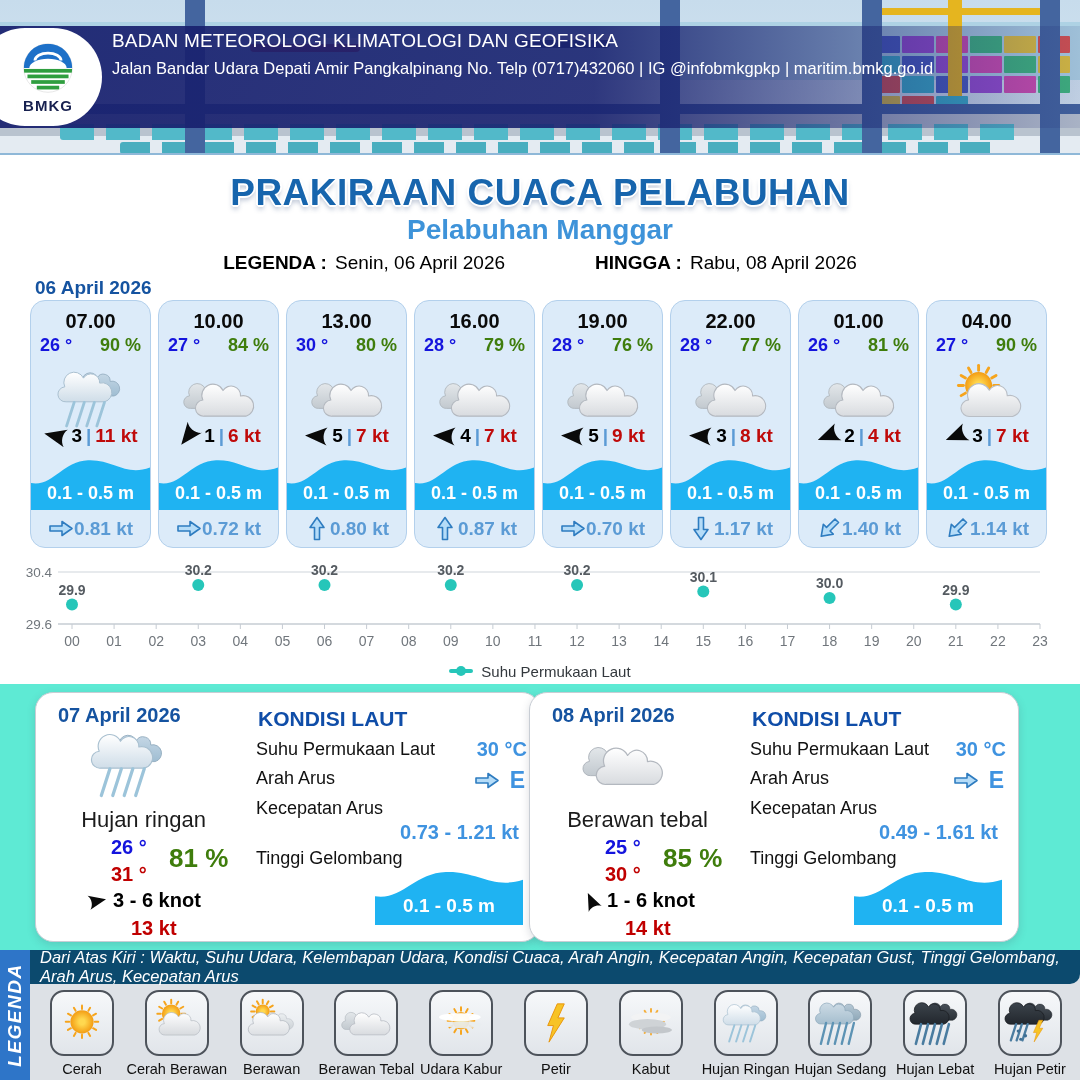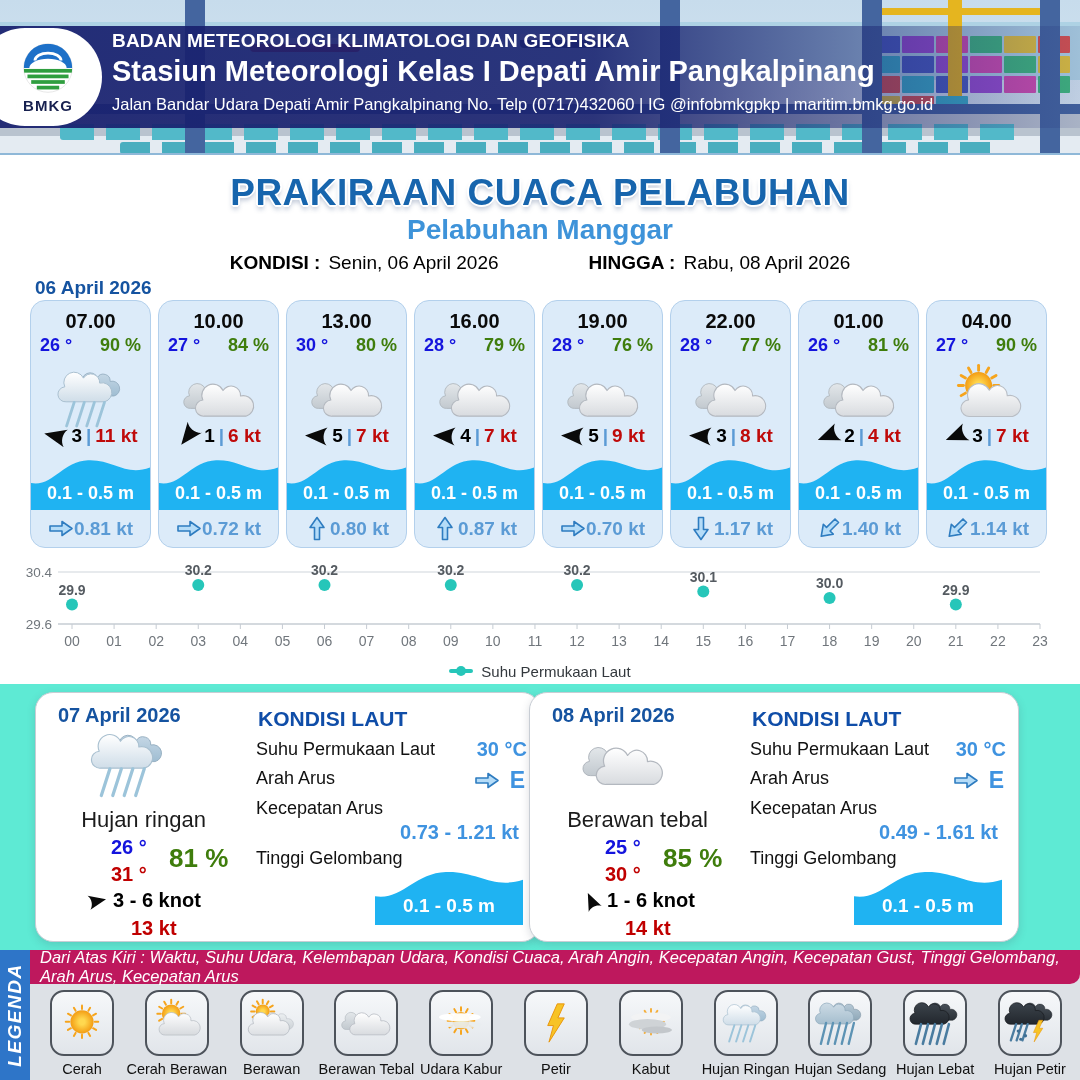--- a/index.html
+++ b/index.html
@@ -28,21 +28,21 @@
   .cont-block span:nth-child(7n+3){background:#d14fb0}.cont-block span:nth-child(7n+4){background:#41b97e}
   .cont-block span:nth-child(7n+5){background:#e0c23e}.cont-block span:nth-child(7n+6){background:#d9534f}
   .cont-block span:nth-child(7n){background:#3bb3c9}
   .hdr-band { position:absolute; left:0; top:26px; width:1080px; height:102px;
       background:linear-gradient(to right, rgba(24,32,110,0.93) 0%, rgba(24,32,110,0.88) 55%, rgba(24,32,110,0.25) 92%, rgba(24,32,110,0.1) 100%); }
   .logo { position:absolute; left:-24px; top:28px; width:126px; height:98px; background:#fff; border-radius:49px;
           display:flex; flex-direction:column; align-items:center; justify-content:center; padding-left:18px; }
   .logo svg { width:56px; height:56px; }
   .logo-text { font-weight:bold; font-size:15px; color:#17204f; letter-spacing:1px; margin-top:1px; }
   .hdr-text { position:absolute; left:112px; top:30px; color:#fff; }
-  .agency { font-size:19px; font-weight:bold; letter-spacing:.2px; }
+  .agency { font-size:19px; font-weight:normal; letter-spacing:.2px; }
   .station { font-size:29px; font-weight:bold; margin-top:3px; }
   .address { font-size:16.5px; margin-top:7px; }
 
   
   .main-title { position:absolute; left:0; top:172px; width:1080px; text-align:center;
       font-size:37px; font-weight:700; letter-spacing:.5px; color:#1765ad;
       text-shadow:-2px 0 #fff,2px 0 #fff,0 -2px #fff,0 2px #fff,-1px -1px #fff,1px 1px #fff,-1px 1px #fff,1px -1px #fff,0 4px 5px rgba(40,70,120,.35); }
   .sub-title { position:absolute; left:0; top:214px; width:1080px; text-align:center;
       font-size:28px; font-weight:bold; color:#3e93d9; }
   .valid-row { position:absolute; left:0; top:252px; width:1080px; display:flex; justify-content:center; gap:90px; font-size:19px; color:#000; }
@@ -109,21 +109,21 @@
   .sr4l { position:absolute; left:2px; top:155px; }
   .wavebox { position:absolute; right:2px; top:168px; width:148px; height:64px; }
   .wavebox svg { position:absolute; inset:0; width:100%; height:100%; }
   .wavebox .wave-txt { font-size:19px; bottom:8px; }
 
   
   #legend { position:absolute; left:0; top:950px; width:1080px; height:130px; background:#dde1e6; }
   .lg-strip { position:absolute; left:0; top:0; width:30px; height:130px; background:#2e75c8;
       display:flex; align-items:center; justify-content:center; }
   .lg-strip span { transform:rotate(-90deg); color:#fff; font-weight:bold; font-style:italic; font-size:19px; letter-spacing:1.5px; white-space:nowrap; }
-  .lg-note { position:absolute; left:30px; top:0; width:1050px; height:34px; background:#be185d; color:#fff;
+  .lg-note { position:absolute; left:30px; top:0; width:1050px; height:34px; background:#0c4a6e; color:#fff;
       font-style:italic; font-size:16.5px; display:flex; align-items:center; padding-left:10px; border-radius:0 0 10px 0; }
   .lg-items { position:absolute; left:36px; top:40px; width:1040px; display:flex; justify-content:space-between; }
   .lg-item { width:92px; display:flex; flex-direction:column; align-items:center; }
   .lg-box { width:64px; height:66px; border:2px solid #4d535b; border-radius:14px;
       background:linear-gradient(#f6f8fa,#e1e5ea); display:flex; align-items:center; justify-content:center; }
   .lg-box svg { width:58px; height:52px; }
   .lg-label { margin-top:5px; font-size:14.5px; color:#111; text-align:center; white-space:nowrap; }
 </style>
 </head>
 <body>
@@ -184,29 +184,28 @@
           <rect x="4" y="31" width="52" height="4" fill="#2f9e3f"></rect>
           <rect x="8" y="37" width="44" height="4" fill="#2f9e3f"></rect>
           <rect x="12" y="43" width="36" height="4" fill="#2f9e3f"></rect>
           <rect x="18" y="49" width="24" height="4" fill="#2f9e3f"></rect>
         </g>
       </svg>
       <div class="logo-text">BMKG</div>
     </div>
     <div class="hdr-text">
       <div class="agency">BADAN METEOROLOGI KLIMATOLOGI DAN GEOFISIKA</div>
-      <div class="station">Stasiun Meteorologi Kelas I Depati Amir Pangkalpinang</div>
       <div class="address">Jalan Bandar Udara Depati Amir Pangkalpinang No. Telp (0717)432060 | IG @infobmkgpkp | maritim.bmkg.go.id</div>
     </div>
   </header>
 
   <div class="main-title">PRAKIRAAN CUACA PELABUHAN</div>
   <div class="sub-title">Pelabuhan Manggar</div>
   <div class="valid-row">
-    <div><b>KONDISI :</b><span>Senin, 06 April 2026</span></div>
+    <div><b>LEGENDA :</b><span>Senin, 06 April 2026</span></div>
     <div><b>HINGGA :</b><span>Rabu, 08 April 2026</span></div>
   </div>
 
   <div class="day-label">06 April 2026</div>
   <div id="cards-row">
   <div class="fcard">
     <div class="f-time">07.00</div>
     <div class="f-th">
       <span class="f-temp">26 °</span>
       <span class="f-hum">90 %</span>

